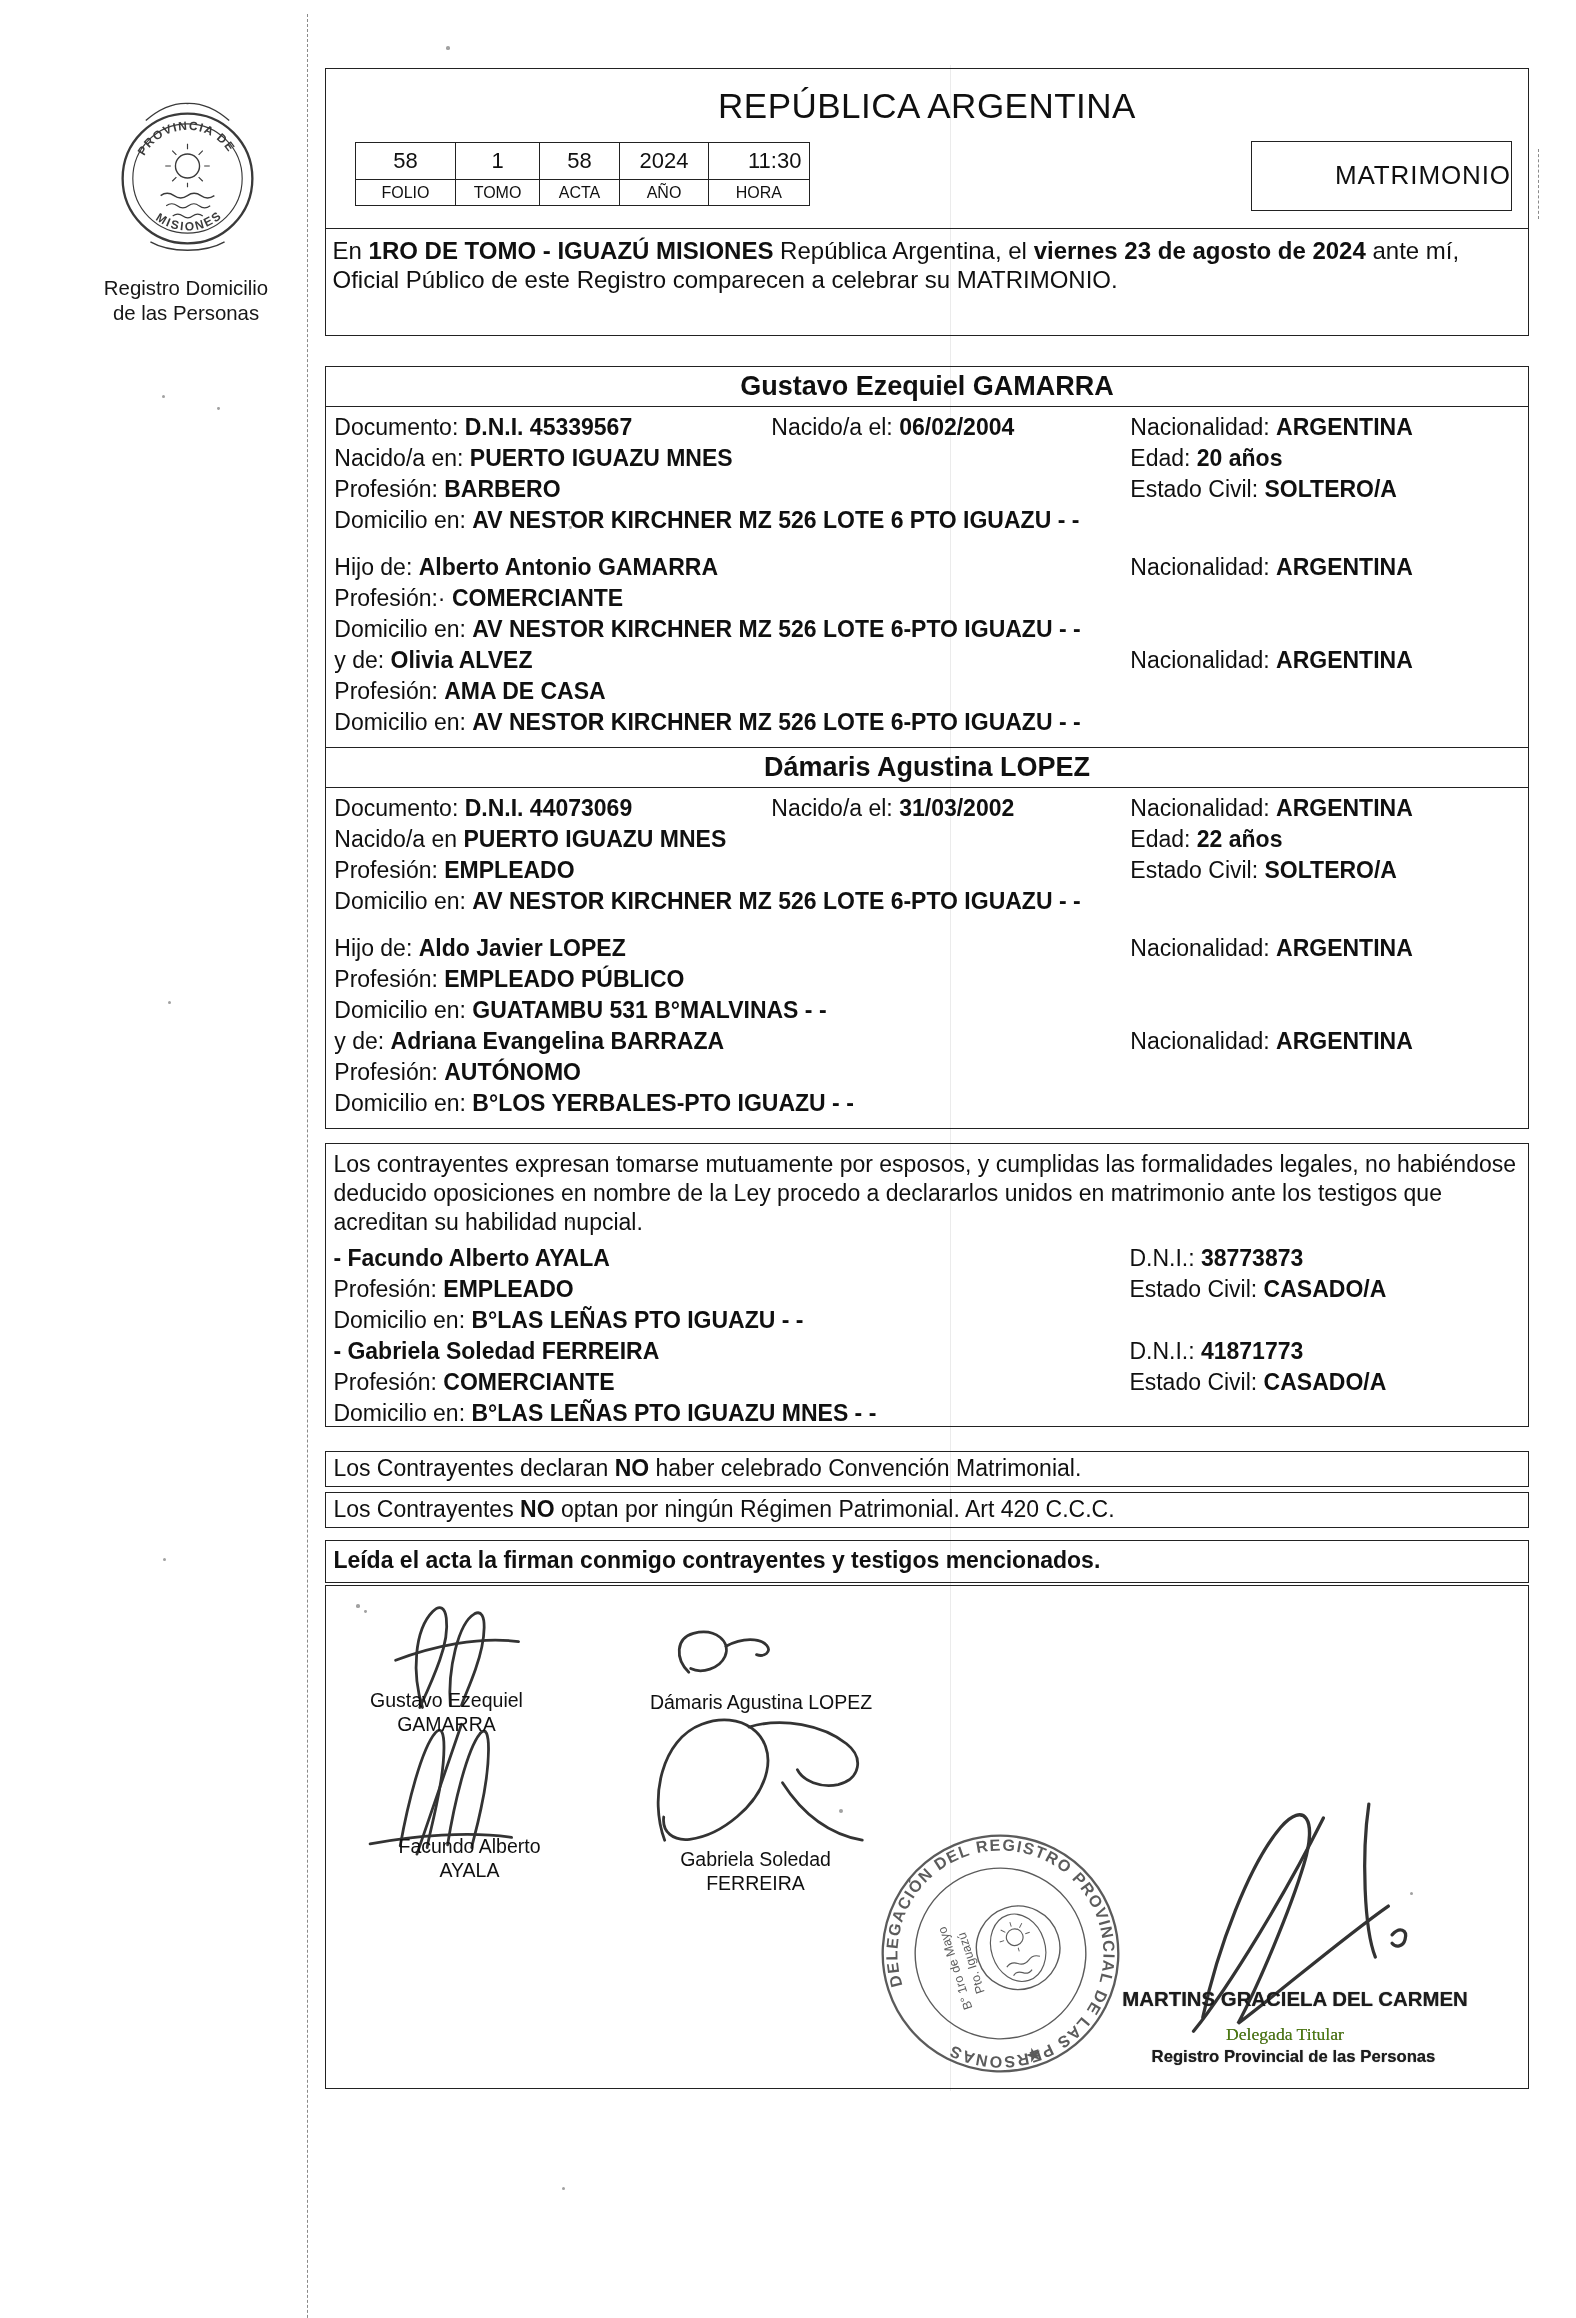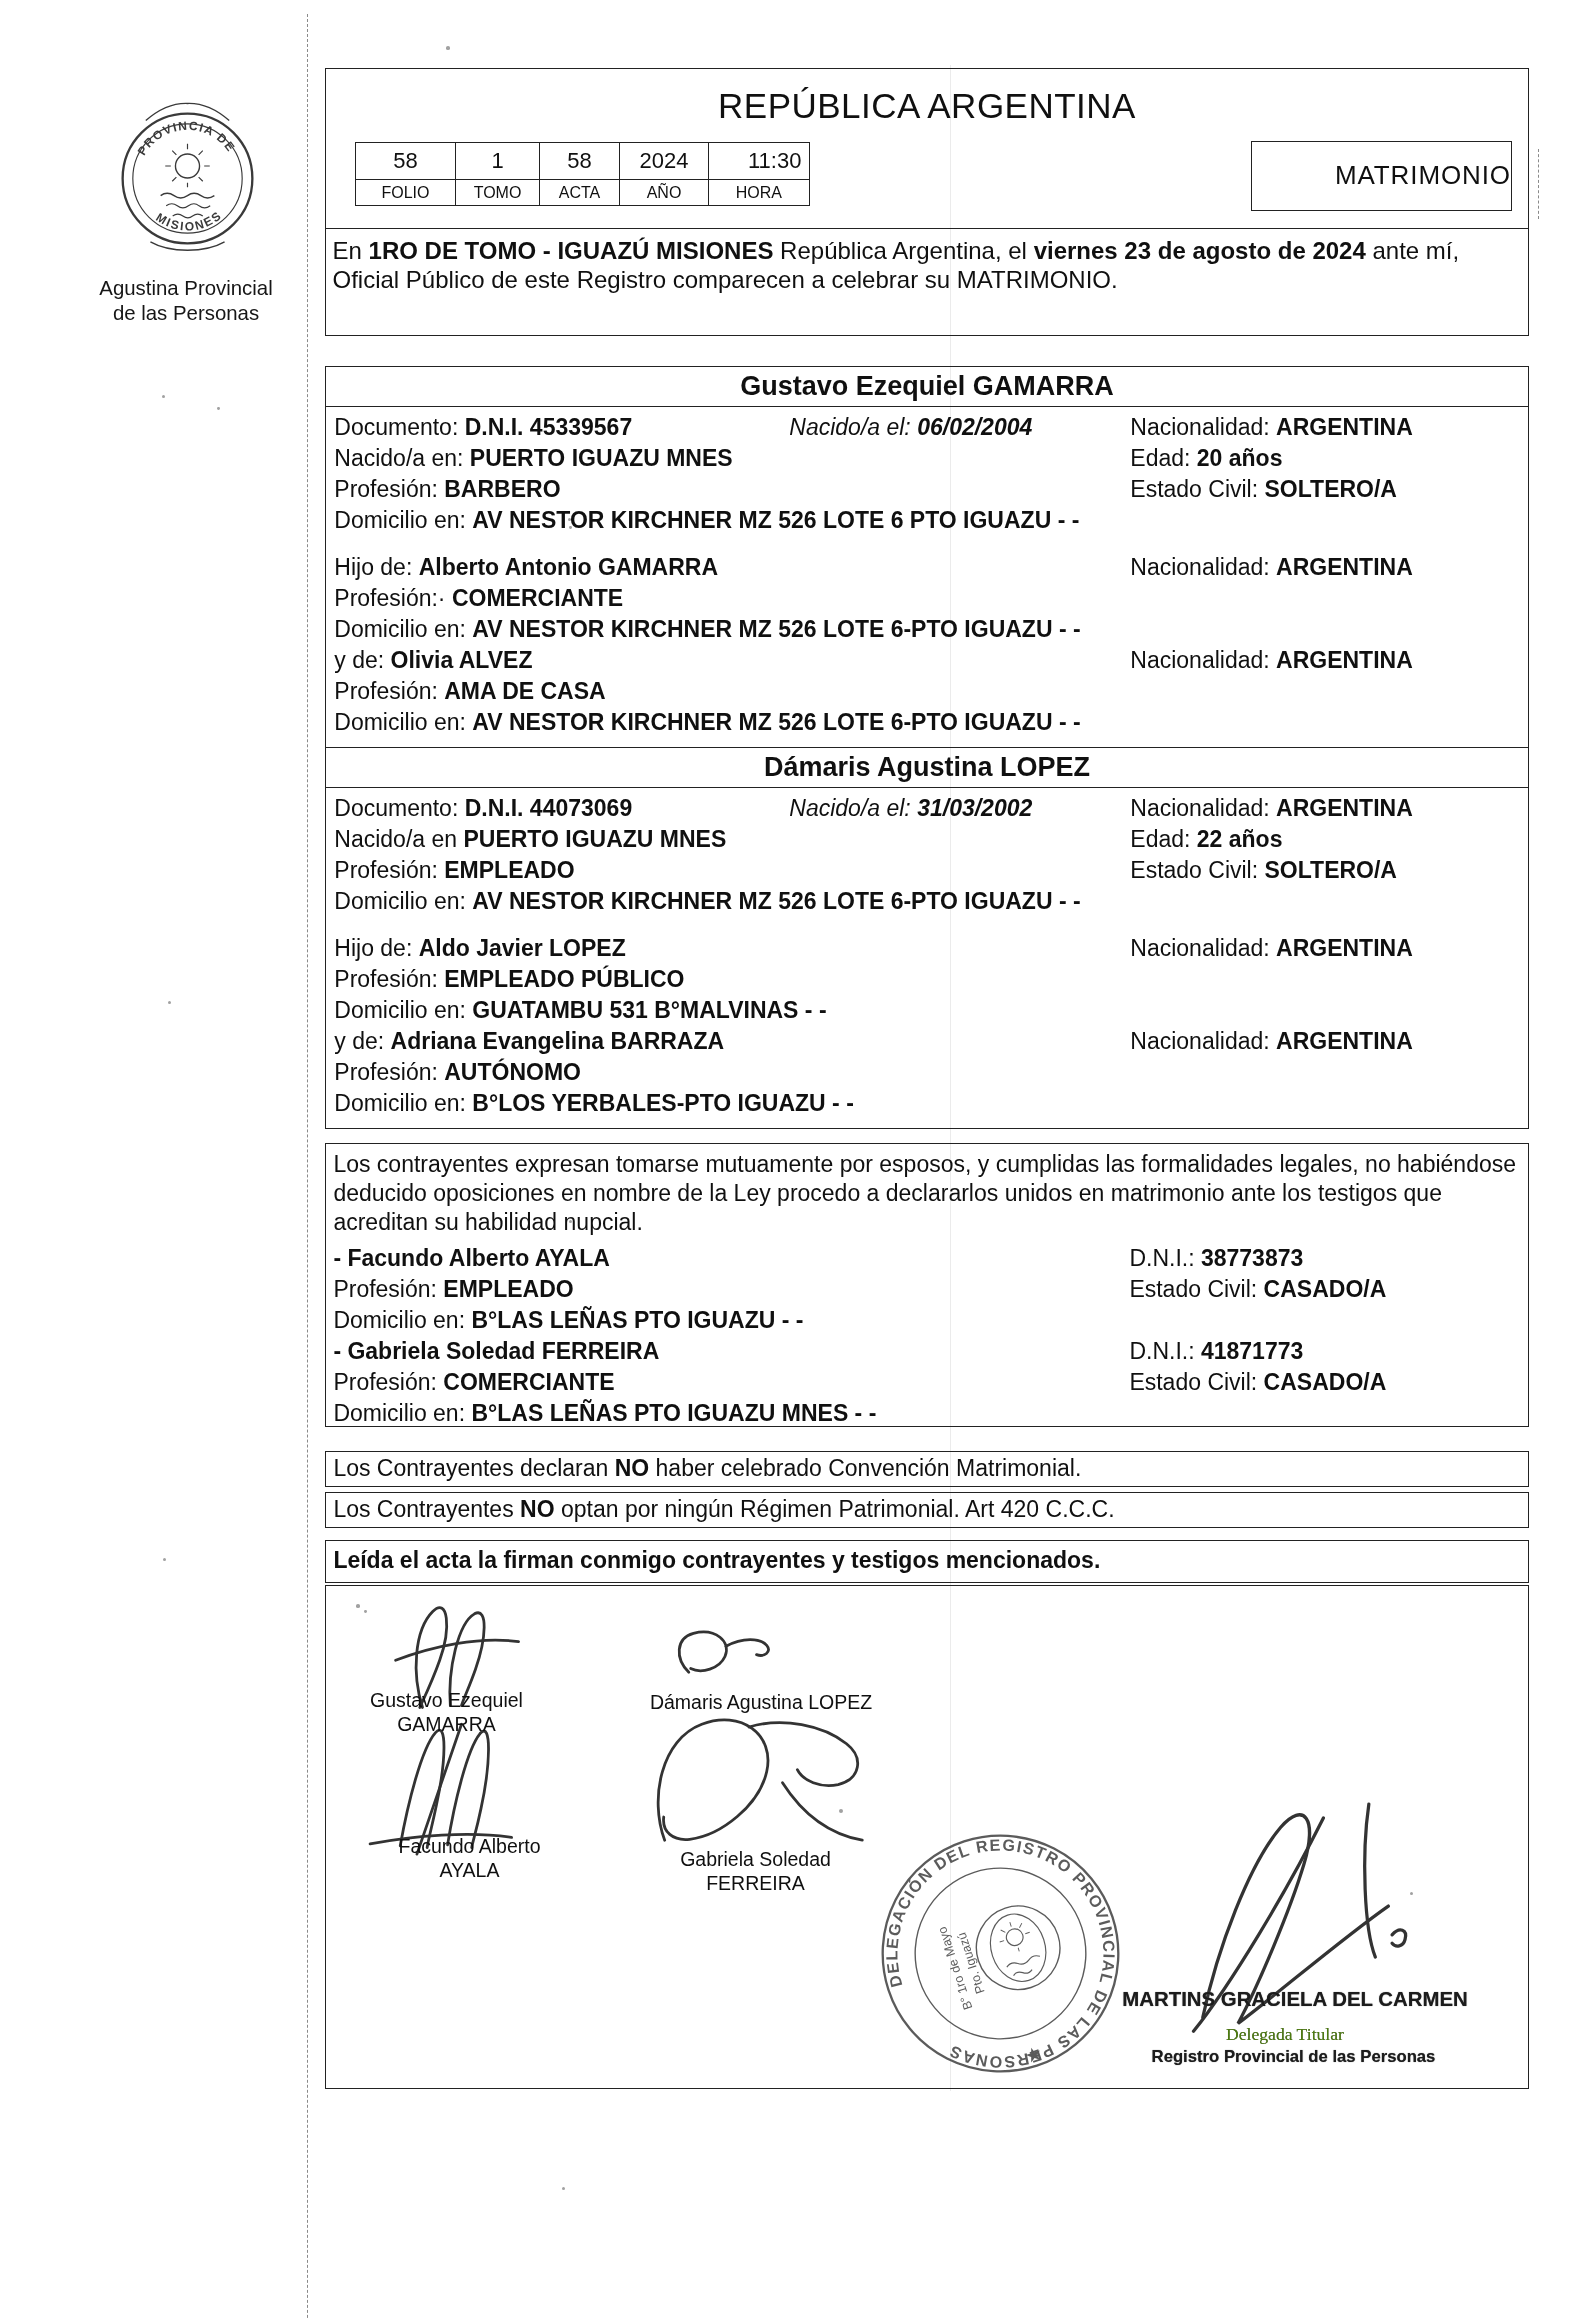--- a/index.html
+++ b/index.html
@@ -15,21 +15,21 @@
   .reg-table td { border:1.4px solid #222; text-align:center; }
   td.rv { height:37px; font-size:22px; padding:0 7.4px; }
   td.rl { height:26px; font-size:16px; padding:0 4.6px; }
   .act-box { position:absolute; left:925px; top:72px; width:261px; height:70px; border:1.9px solid #222;
              text-align:right; line-height:66px; font-size:26px; letter-spacing:0.9px; }
   .intro { position:absolute; left:0; right:0; top:159px; bottom:0; border-top:1.4px solid #222;
            padding:6.5px 6.5px 0 6.5px; font-size:24px; line-height:29px; }
   .sec-title { height:40px; line-height:38px; text-align:center; font-size:27px; font-weight:700; border-bottom:1.4px solid #222; }
   .rows { padding:4.6px 0 0 8.3px; }
   .row { position:relative; height:31px; line-height:31px; font-size:23px; white-space:nowrap; }
-  .c2 { position:absolute; left:455px; top:0;font-style:italic; }
+  .c2 { position:absolute; left:437px; top:0; }
   .c3 { position:absolute; left:796px; top:0; }
   .gap { height:16px; }
   .cbox { padding:5.6px 7.4px 0 7.4px; font-size:23px; }
   .para { line-height:29px; margin-bottom:6.5px; }
   .decl-row { padding-left:7.4px; font-size:23px; line-height:33px; white-space:nowrap; }
   .leida-row { padding-left:7.4px; font-size:23px; line-height:39px; white-space:nowrap;font-weight:bold; }
   .sig-label { position:absolute; text-align:center; font-size:19.5px; line-height:24px; z-index:4; }
   .stamp-name { position:absolute; left:1119px; top:1988px; width:352px; text-align:center; font-size:20.4px;
                 font-weight:700; letter-spacing:0px; color:#1c1c1c; text-shadow:0 0 0.9px #555; z-index:4; }
   .stamp-title { position:absolute; left:1169px; top:2024px; width:232px; text-align:center; font-size:17.6px;
@@ -68,21 +68,21 @@
     <path id="logoArcTop" d="M 45 195 A 105 105 0 0 1 255 195" fill="none" stroke="none"></path>
     <path id="logoArcBottom" d="M 53 251 A 112 112 0 0 0 247 251" fill="none" stroke="none"></path>
     <text fill="#3a3a3a" font-size="26" font-weight="bold" letter-spacing="3">
       <textPath href="#logoArcTop" startOffset="15%">PROVINCIA DE</textPath>
     </text>
     <text fill="#3a3a3a" font-size="26" font-weight="bold" letter-spacing="4">
       <textPath href="#logoArcBottom" startOffset="18%">MISIONES</textPath>
     </text>
   </svg>
   <div class="side-org">
-    <div>Agustina Provincial</div>
+    <div>Registro Domicilio</div>
     <div>de las Personas</div>
   </div>
 
   <div class="doc-box" style="top:68px; height:268px;">
     <div class="doc-title">REPÚBLICA ARGENTINA</div>
 
     <table class="reg-table">
       <tbody>
         <tr>
           <td class="rv" style="width:100px;">58</td>

